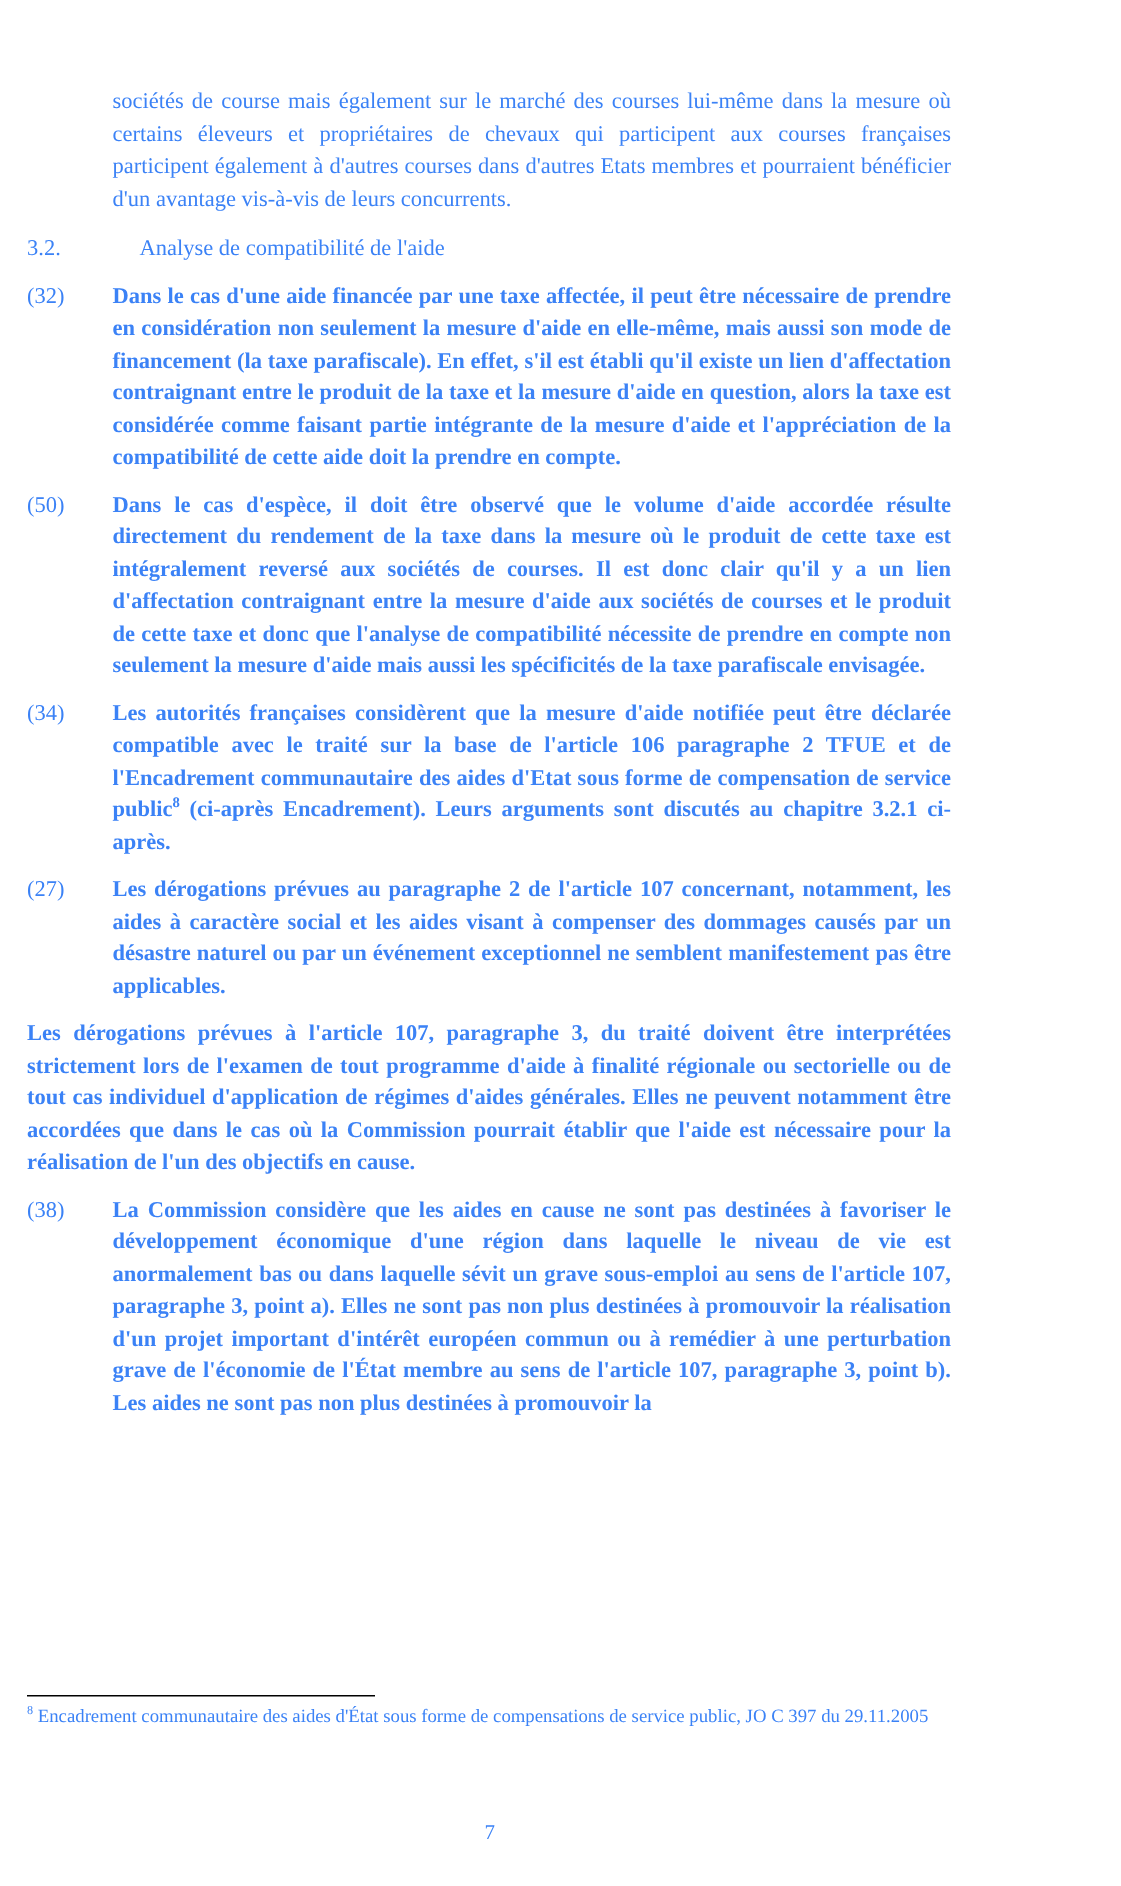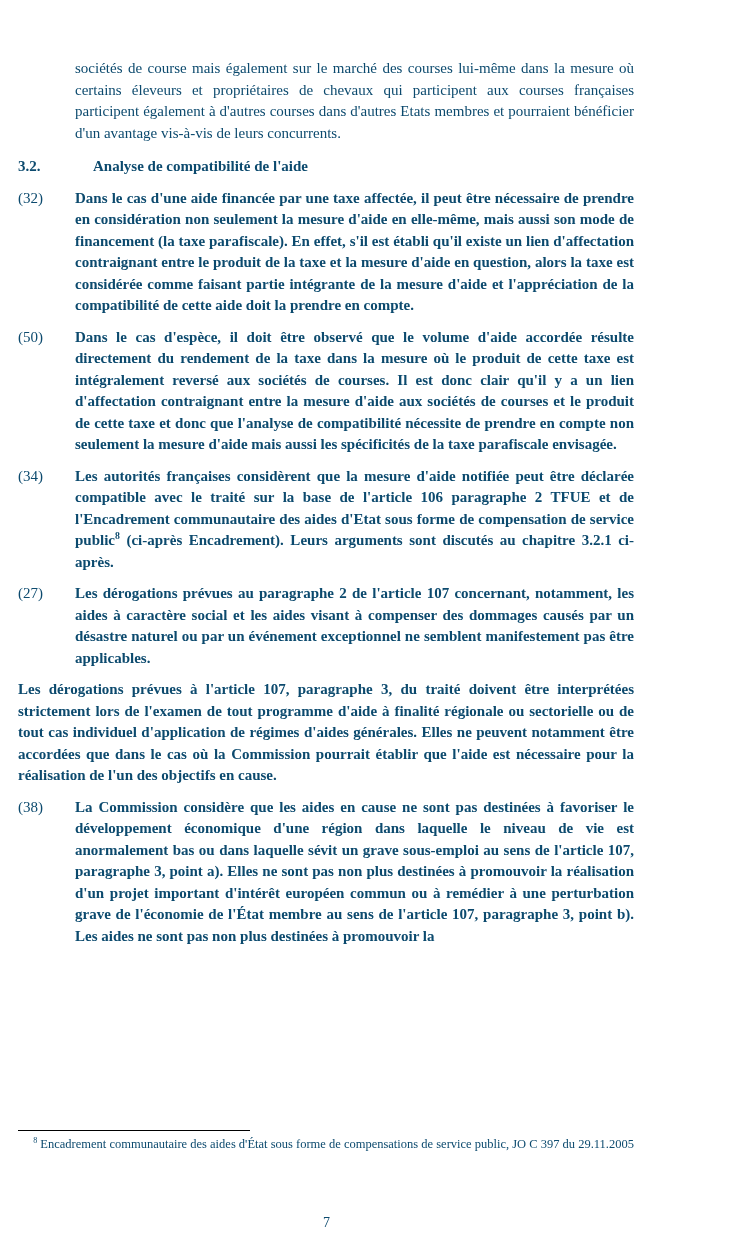--- a/index.html
+++ b/index.html
@@ -6,34 +6,34 @@
     margin: 0;
     padding: 0;
     background: #ffffff;
   }
   .page {
     position: relative;
     width: 653px;
     height: 1257px;
     box-sizing: border-box;
     background: #ffffff;
-    color: #0c4a6e;
+    color: #3b82f6;
     font-family: "Liberation Serif", "DejaVu Serif", serif;
     font-size: 15px;
     line-height: 21.5px;
     padding: 58px 19px 0 18px;
     overflow: hidden;
   }
   .intro-para {
     margin: 0 0 0 57px;
     text-align: justify;
   }
   .section-heading {
     display: flex;
-    font-weight: bold;
+    font-weight: normal;
     margin-top: 12px;
   }
   .section-heading .h-num {
     flex: 0 0 45px;
   }
   .section-heading .h-title {
     flex: 1;
     margin-left: 30px;
   }
   .num-para {
@@ -62,21 +62,21 @@
   }
   .footnote-rule {
     width: 232px;
     border: 0;
     border-top: 1.5px solid #000;
     margin: 0 0 5px 0;
   }
   .footnote-text {
     font-size: 12.5px;
     line-height: 17px;
-    text-align: right;
+    text-align: left;
     padding-left: 14px;
     text-indent: -14px;
     margin: 0;
   }
   .page-number {
     position: absolute;
     left: 0;
     top: 1212px;
     width: 100%;
     text-align: center;

